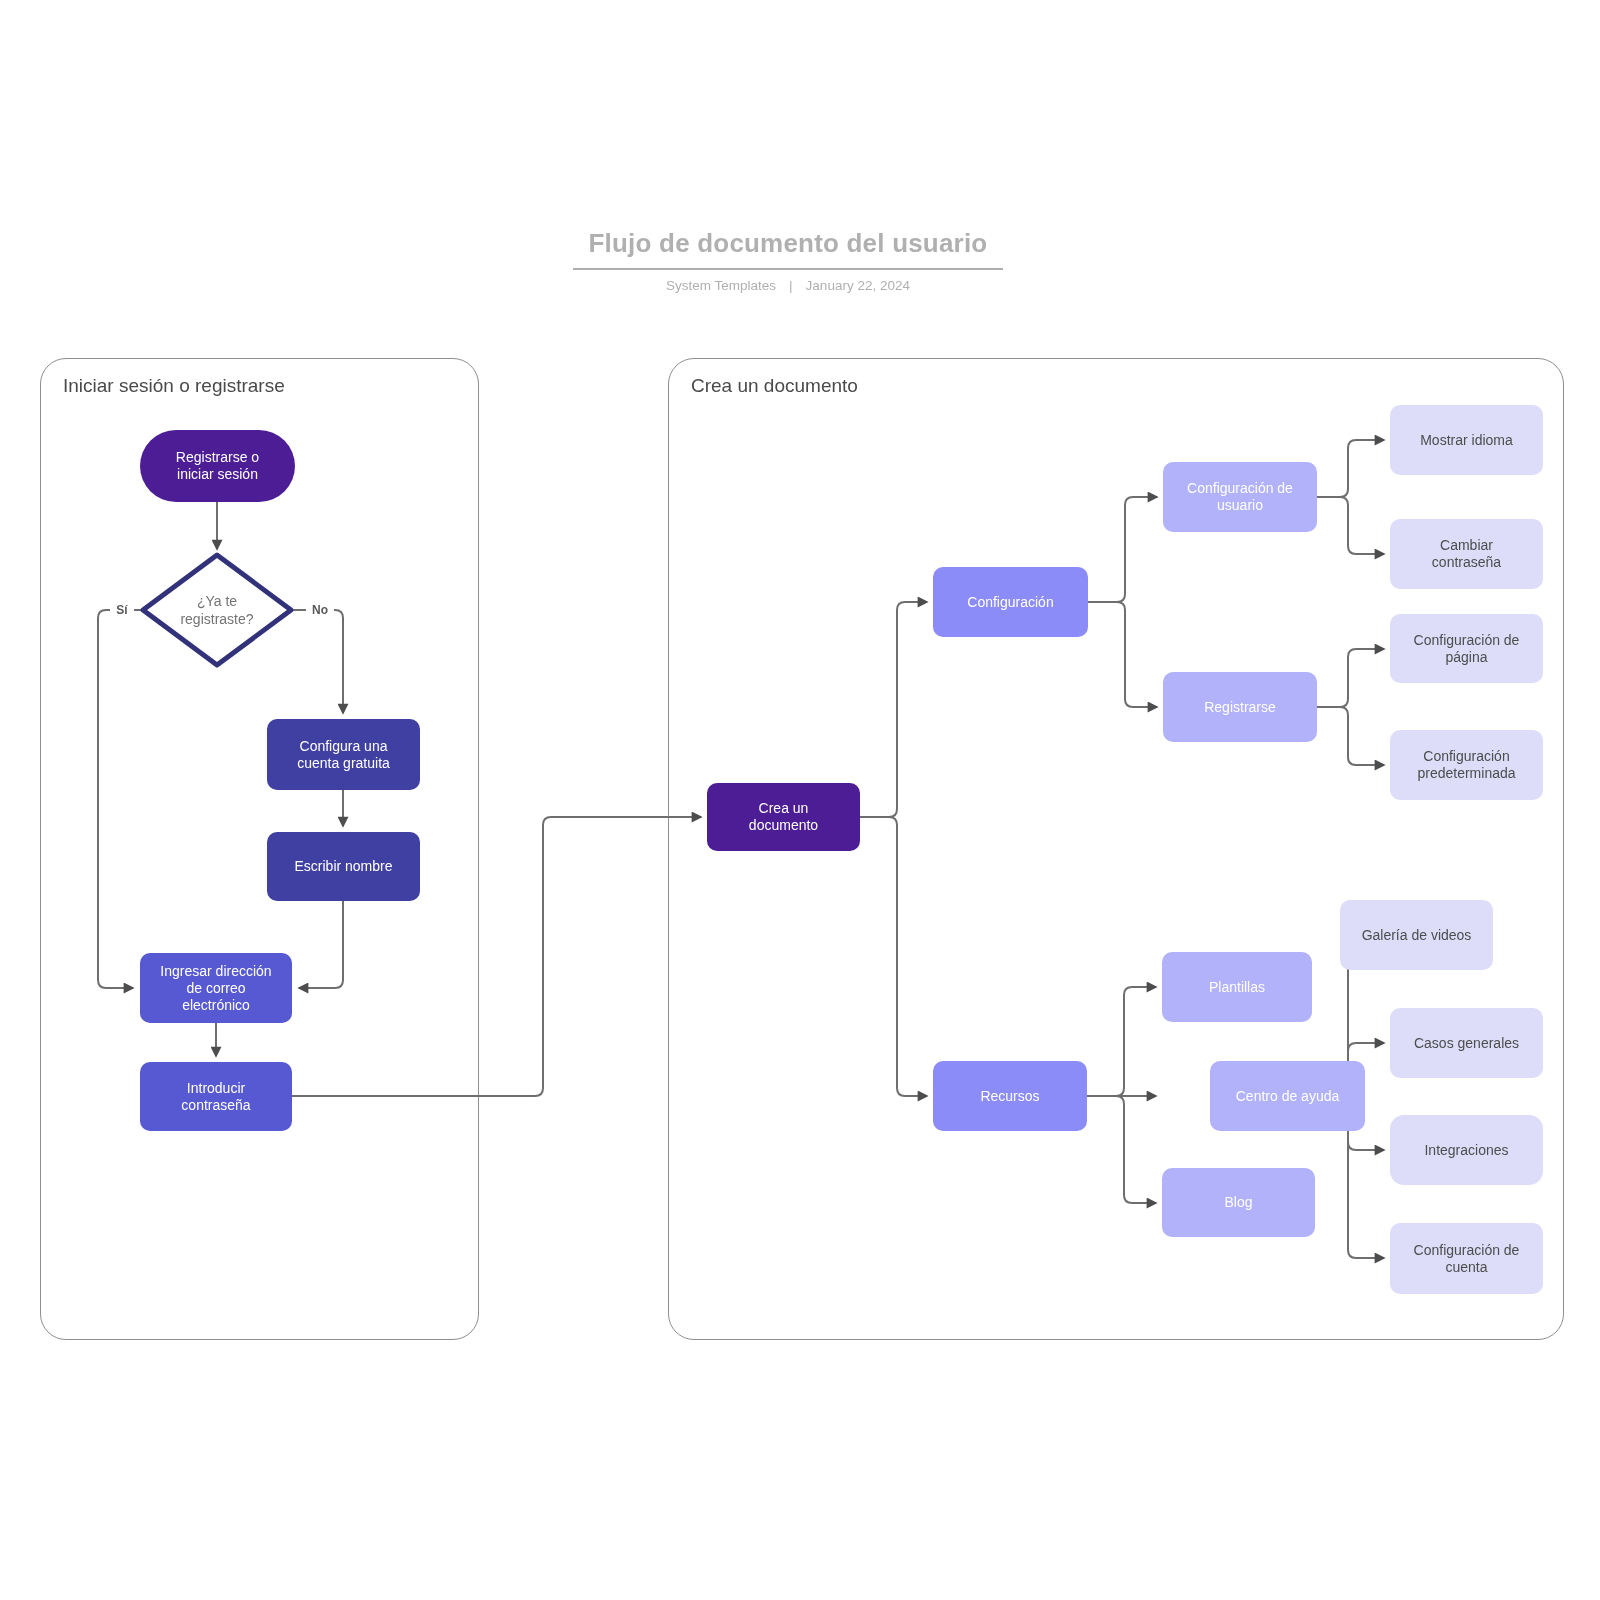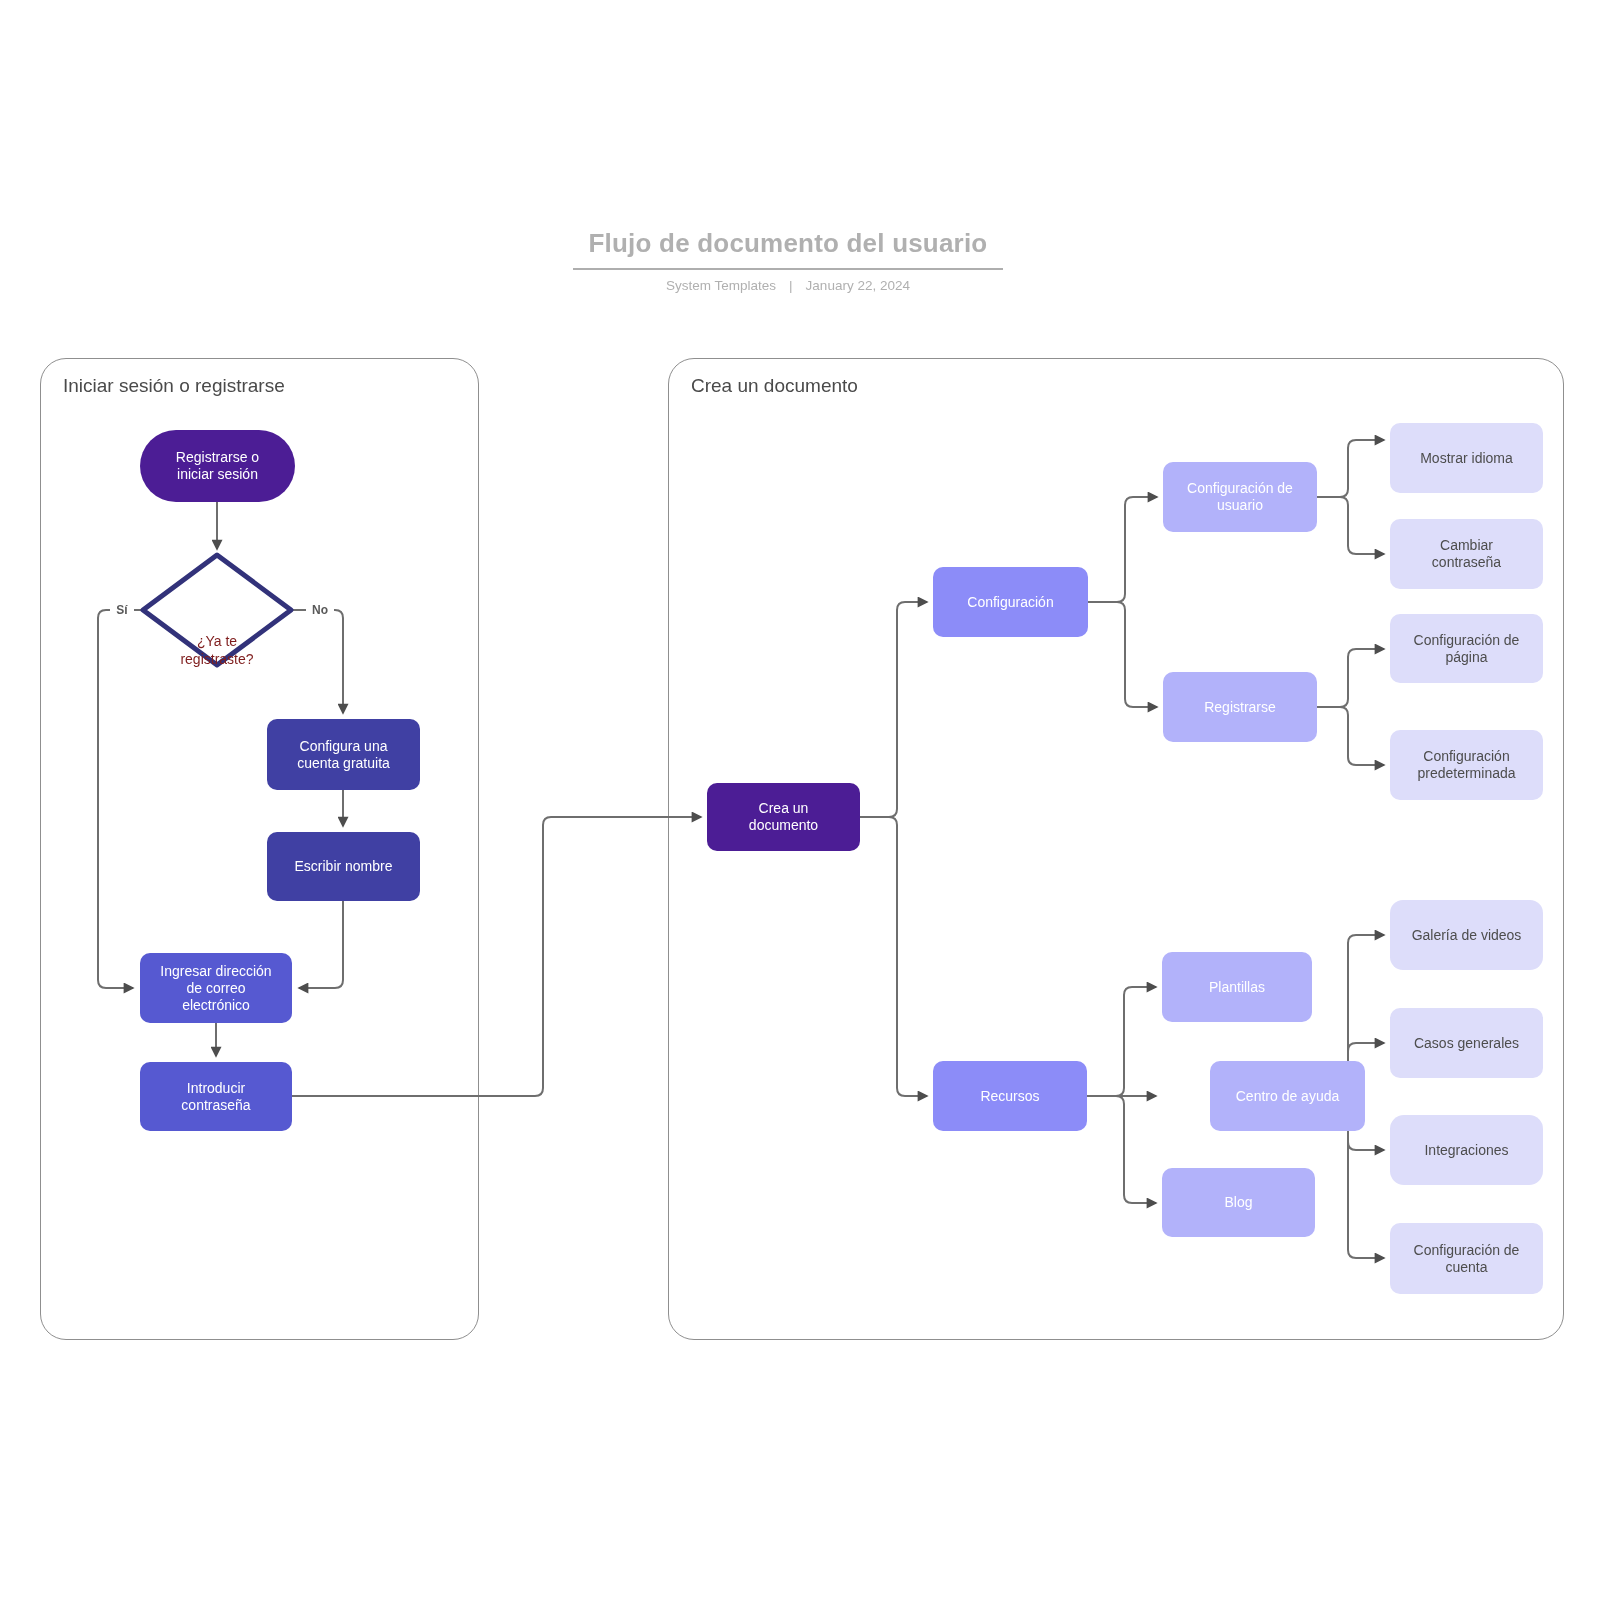--- a/index.html
+++ b/index.html
@@ -29,21 +29,21 @@
   }
   .c-navy{background:#4c1d95;border-radius:36px;}
   .c-dark{background:#4040a3;}
   .c-med{background:#5659d1;}
   .c-bright{background:#4c1d95;}
   .c-mid{background:#8c8cf8;}
   .c-light{background:#b2b2fa;}
   .c-pale{background:#ddddfa;color:#4d4d4d;}
   .diamond-label{
     position:absolute;display:flex;align-items:center;justify-content:center;text-align:center;
-    font-size:14px;line-height:18px;color:#7f1d1d;white-space:pre-line;z-index:3;background:transparent;margin-top:40px;
+    font-size:14px;line-height:18px;color:#737373;white-space:pre-line;z-index:3;background:transparent;
   }
   .edge-label{
     position:absolute;display:flex;align-items:center;justify-content:center;
     font-size:12px;font-weight:bold;color:#595959;background:#ffffff;z-index:3;
   }
 </style>
 </head>
 <body>
 
 <div class="canvas">
@@ -121,26 +121,26 @@
   <div class="node c-mid" style="left:933px;top:567px;width:155px;height:70px;">Configuración</div>
   <div class="node c-mid" style="left:933px;top:1061px;width:154px;height:70px;">Recursos</div>
 
   <div class="node c-light" style="left:1163px;top:462px;width:154px;height:70px;">Configuración de
 usuario</div>
   <div class="node c-light" style="left:1163px;top:672px;width:154px;height:70px;">Registrarse</div>
   <div class="node c-light" style="left:1162px;top:952px;width:150px;height:70px;">Plantillas</div>
   <div class="node c-light" style="left:1210px;top:1061px;width:155px;height:70px;">Centro de ayuda</div>
   <div class="node c-light" style="left:1162px;top:1168px;width:153px;height:69px;">Blog</div>
 
-  <div class="node c-pale" style="left:1390px;top:405px;width:153px;height:70px;margin-top:18px;">Mostrar idioma</div>
+  <div class="node c-pale" style="left:1390px;top:405px;width:153px;height:70px;">Mostrar idioma</div>
   <div class="node c-pale" style="left:1390px;top:519px;width:153px;height:70px;">Cambiar
 contraseña</div>
   <div class="node c-pale" style="left:1390px;top:614px;width:153px;height:69px;">Configuración de
 página</div>
   <div class="node c-pale" style="left:1390px;top:730px;width:153px;height:70px;">Configuración
 predeterminada</div>
-  <div class="node c-pale" style="left:1390px;top:900px;width:153px;height:70px;border-radius:13px;">Galería de videos</div>
+  <div class="node c-pale" style="left:1340px;top:900px;width:153px;height:70px;">Galería de videos</div>
   <div class="node c-pale" style="left:1390px;top:1008px;width:153px;height:70px;">Casos generales</div>
   <div class="node c-pale" style="left:1390px;top:1115px;width:153px;height:70px;border-radius:14px;">Integraciones</div>
   <div class="node c-pale" style="left:1390px;top:1223px;width:153px;height:71px;">Configuración de
 cuenta</div>
 
 </div>
 
 </body></html>

